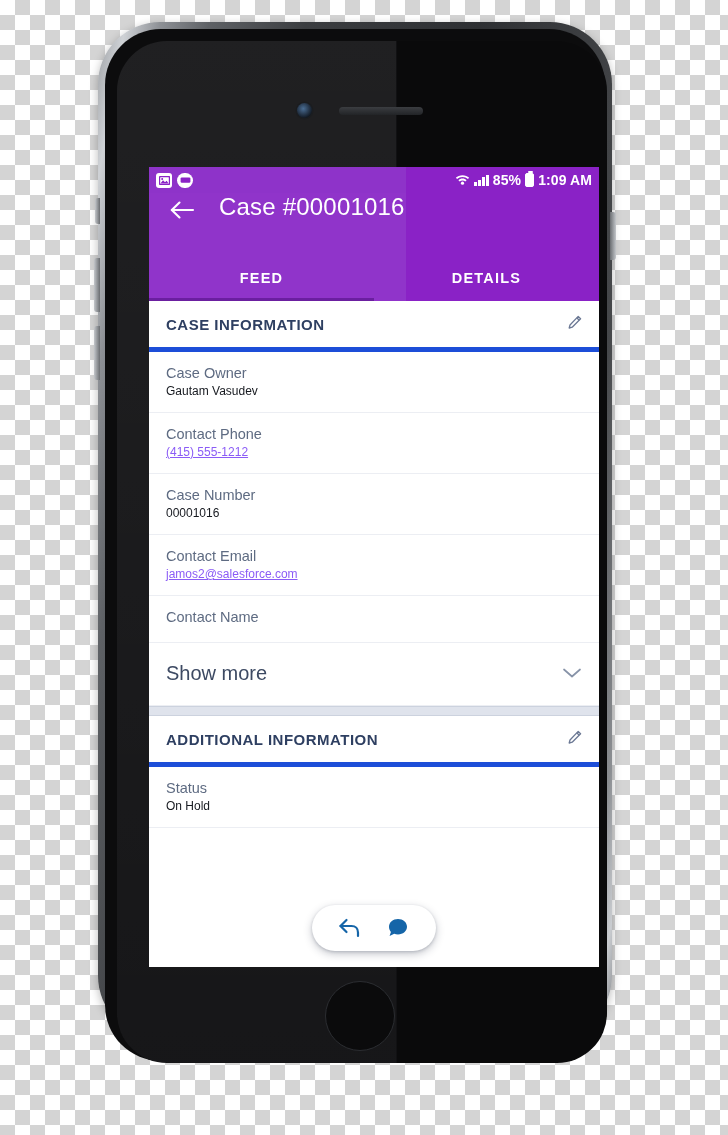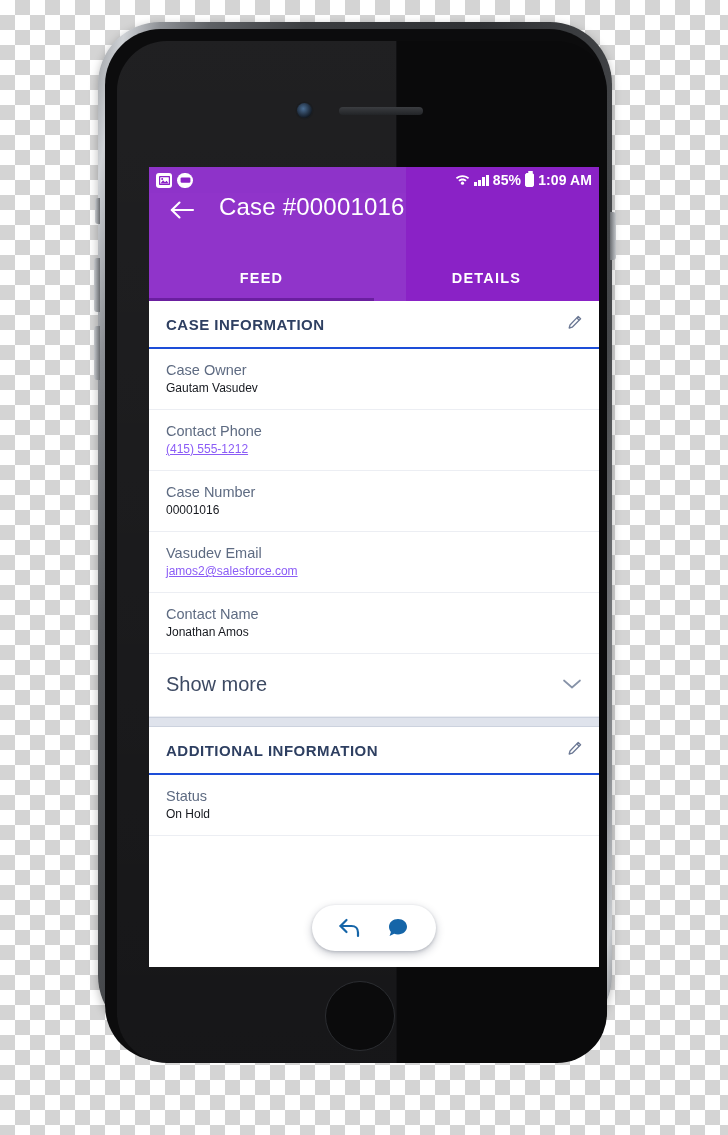--- a/index.html
+++ b/index.html
@@ -180,21 +180,21 @@
   .content {
     position: absolute;
     top: 134px; left: 0; right: 0; bottom: 0;
     background: #ffffff;
     overflow: hidden;
   }
 
   .section-head {
     display: flex; align-items: center;
     padding: 14px 17px 13px 17px;
-    border-bottom: 2px solid #1d4ed8;
+    border-bottom: 5px solid #1d4ed8;
   }
   .section-title {
     font-size: 15px;
     font-weight: bold;
     color: #2e3f61;
     letter-spacing: 0.5px;
   }
   .edit-pencil { margin-left: auto; }
 
   .field {
@@ -340,27 +340,26 @@
             <div class="field-label">Contact Phone</div>
             <div class="field-value link">(415) 555-1212</div>
           </div>
 
           <div class="field">
             <div class="field-label">Case Number</div>
             <div class="field-value">00001016</div>
           </div>
 
           <div class="field">
-            <div class="field-label">Vasudev Email</div>
+            <div class="field-label">Contact Email</div>
             <div class="field-value link">jamos2@salesforce.com</div>
           </div>
 
           <div class="field">
             <div class="field-label">Contact Name</div>
-            <div class="field-value">Jonathan Amos</div>
           </div>
 
           <div class="show-more">
             <span class="show-more-label">Show more</span>
             <span class="chev">
               <svg width="20" height="12" viewBox="0 0 20 12">
                 <path d="M2 2.5 L10 9.5 L18 2.5" fill="none" stroke="#8793a8" stroke-width="1.7" stroke-linecap="round" stroke-linejoin="round"></path>
               </svg>
             </span>
           </div>

